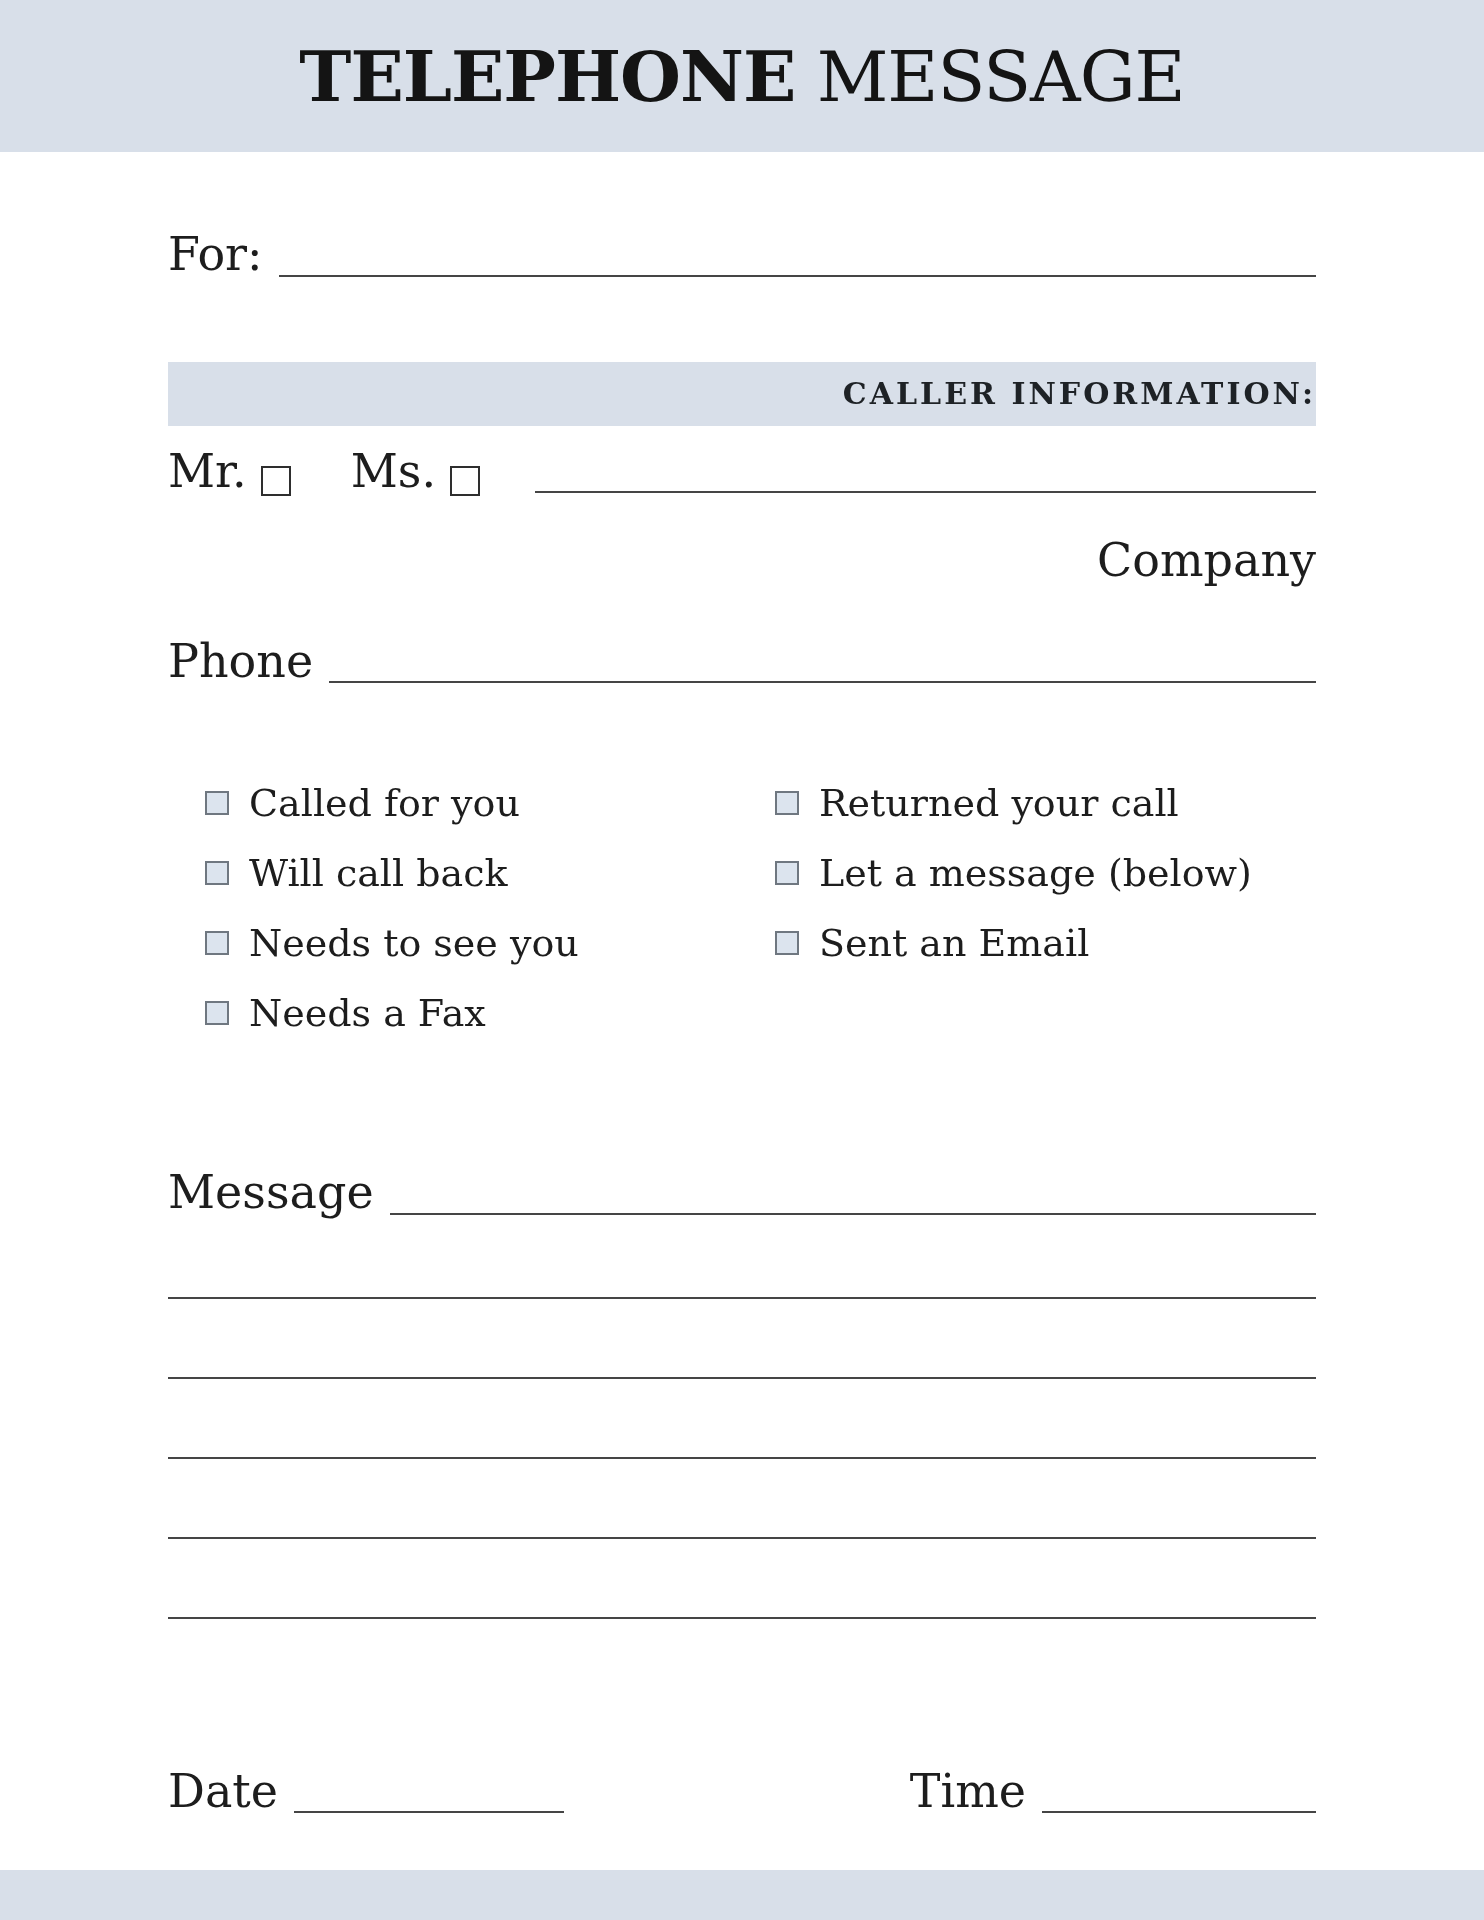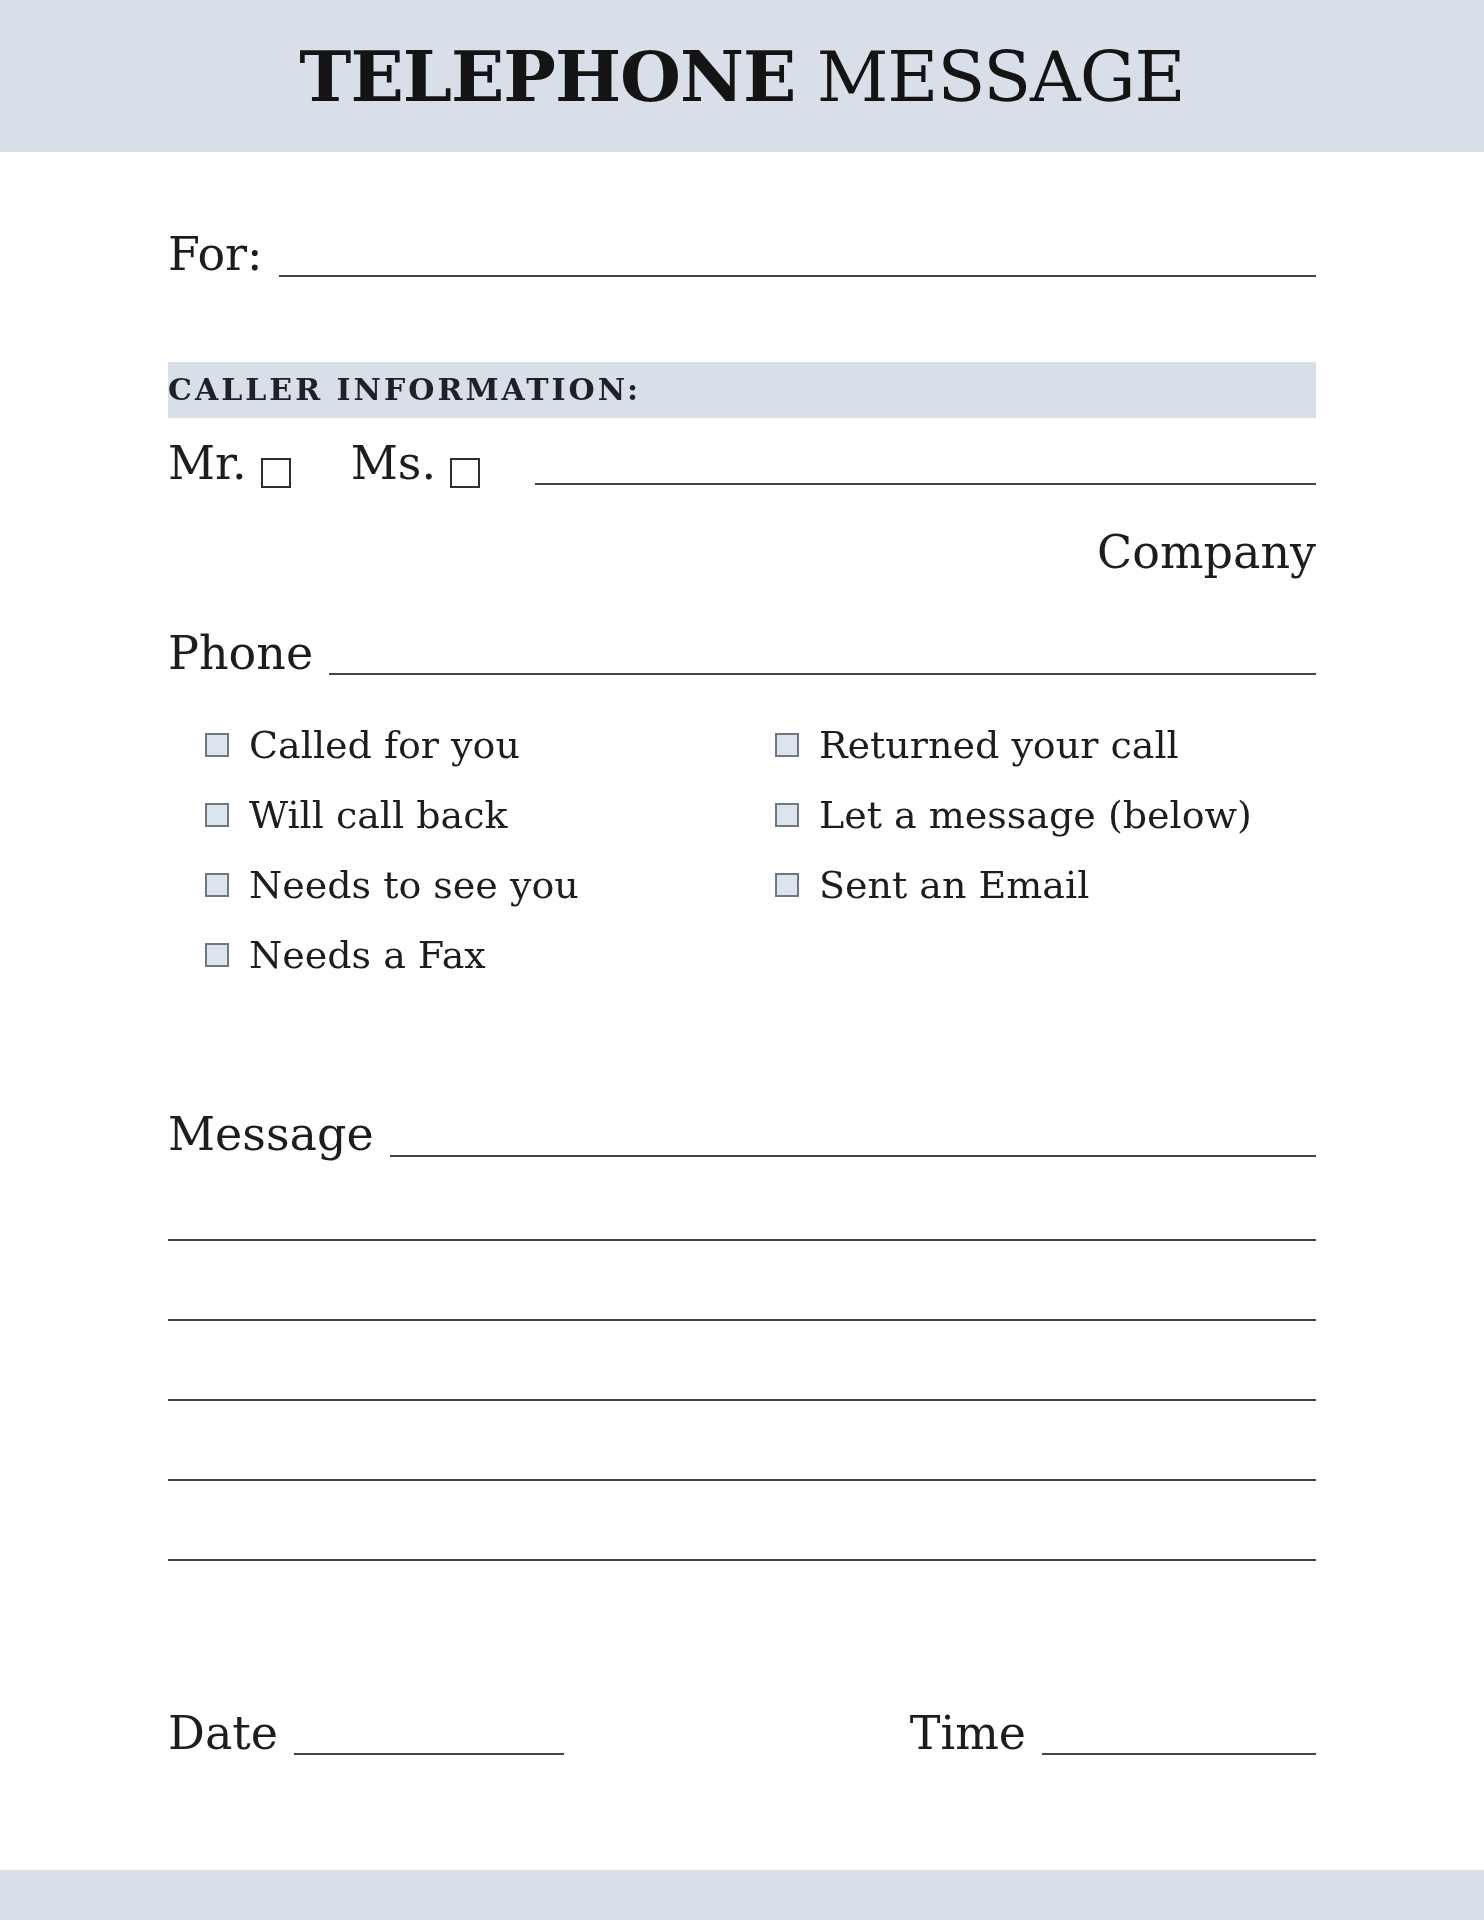--- a/index.html
+++ b/index.html
@@ -43,25 +43,25 @@
     flex: 1;
     border-bottom: 2px solid #454545;
     margin: 0 0 7px 16px;
     height: 0;
   }
 
   .for-row { margin-top: 74px; }
 
   .caller-bar {
     margin-top: 78px;
-    height: 56px;
+    height: 64px;
     background: #d8dfe9;
     display: flex;
     align-items: center;
-    justify-content: flex-start;
+    justify-content: flex-end;
   }
   .caller-bar .bar-text {
     font-size: 30px;
     font-weight: 700;
     letter-spacing: 3px;
     color: #1e2226;
   }
 
   .mrms-row { margin-top: 17px; }
   .cb-outline {
@@ -74,21 +74,21 @@
     flex: 0 0 auto;
   }
   .mrms-gap { width: 60px; flex: 0 0 auto; }
   .mrms-row .rule { margin-left: 55px; }
 
   .company-row { margin-top: 32px; flex-direction: column; }
   .phone-row   { margin-top: 34px; }
 
   
   .options-grid {
-    margin-top: 40px;
+    margin-top: 90px;
     padding-left: 37px;
     display: grid;
     grid-template-columns: 570px 1fr;
     row-gap: 24px;
   }
   .opt {
     display: flex;
     align-items: center;
     height: 46px;
     font-size: 38px;

